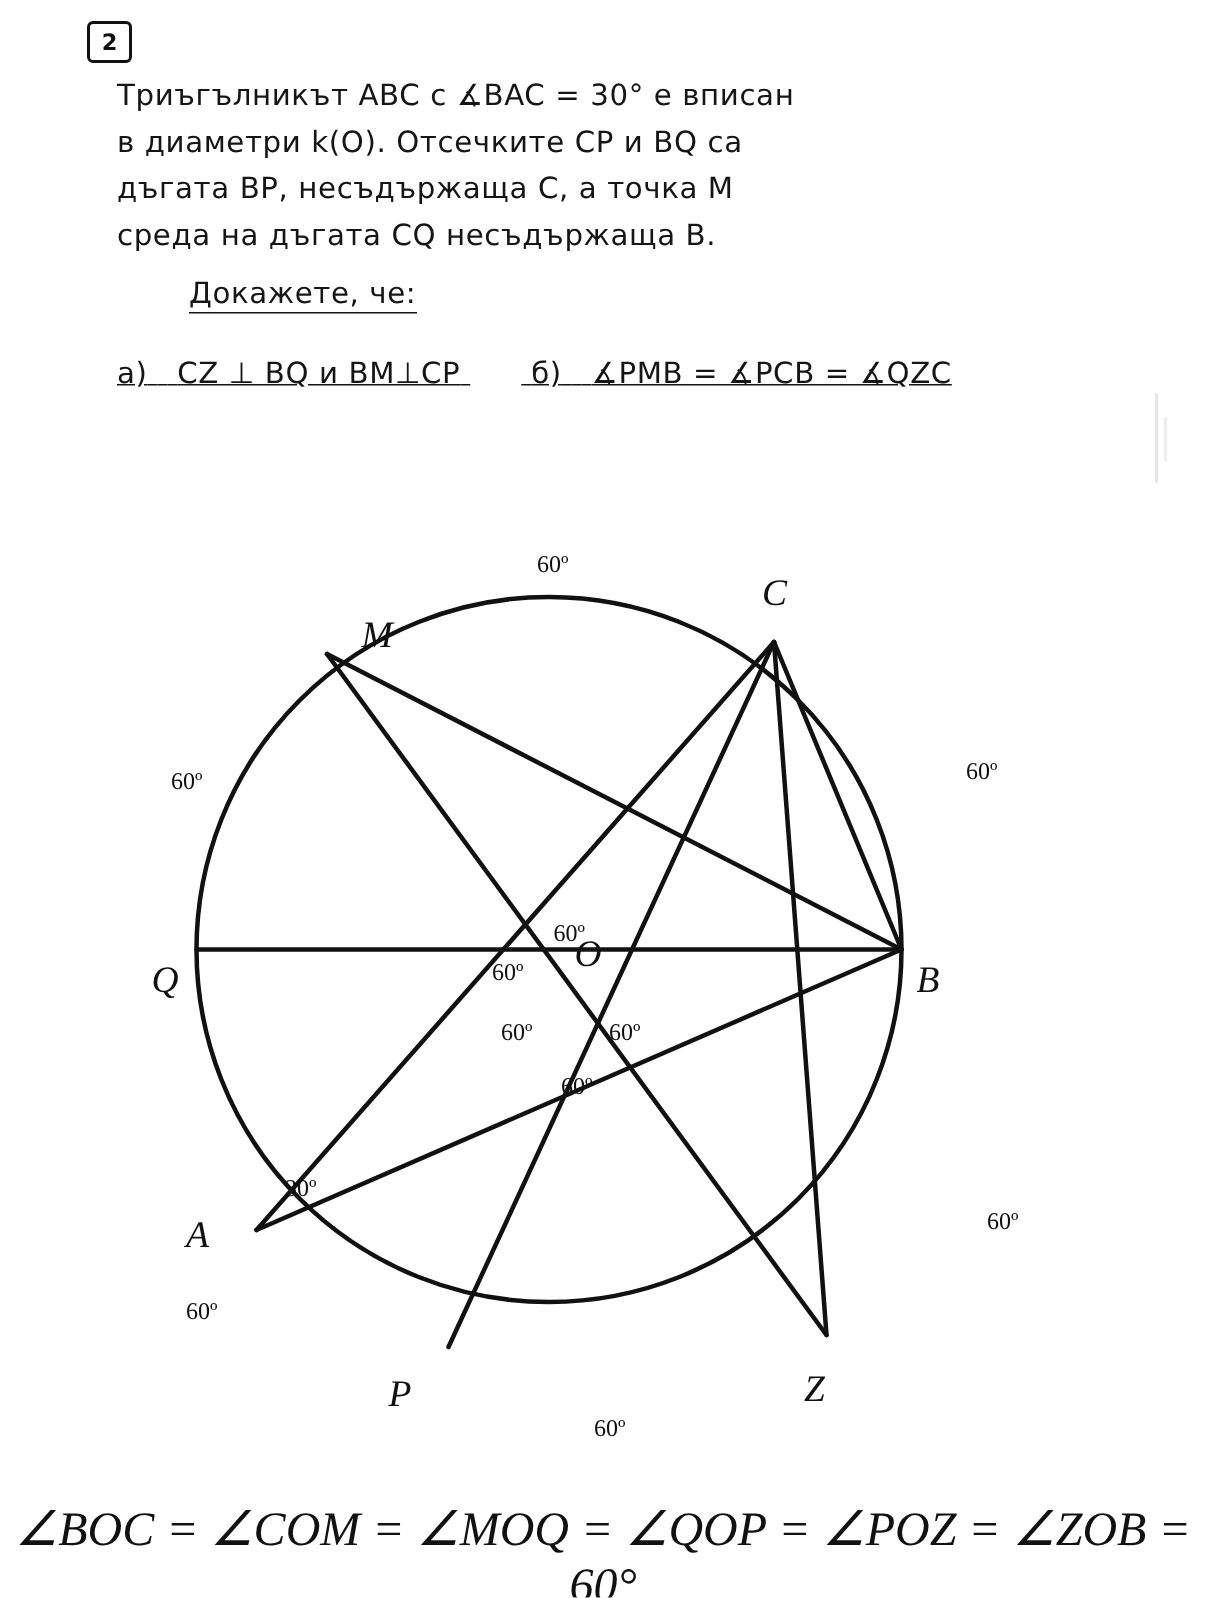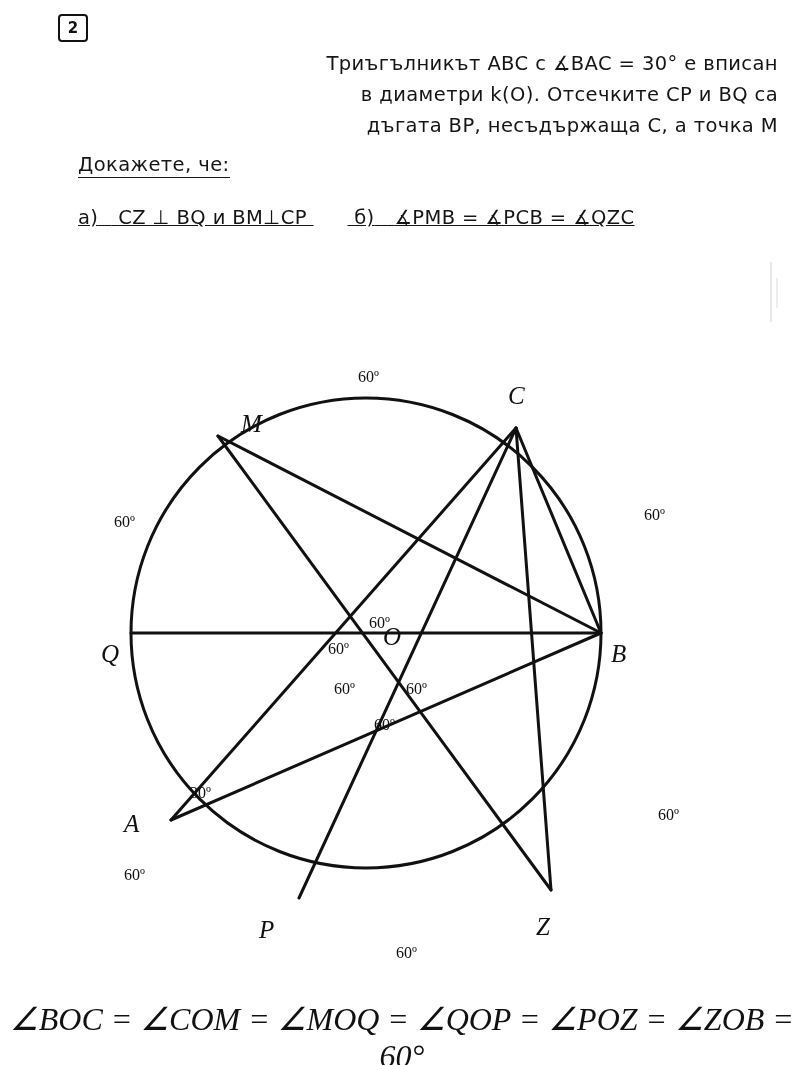--- a/index.html
+++ b/index.html
@@ -40,25 +40,25 @@
     top: 48px;
     width: 700px;
     font-family: "DejaVu Sans", sans-serif;
     font-size: 19.5px;
     line-height: 31px;
     letter-spacing: 0.4px;
     color: #151515;
   }
   #statement .line {
     white-space: nowrap;
-    text-align: right;
   }
   #statement .prove {
     margin-top: 8px;
     display: block;
+    margin-left: 48px;
   }
   #statement .prove-underline {
     border-bottom: 1.6px solid #151515;
     padding-bottom: 1px;
   }
   #statement .tasks {
     margin-top: 22px;
     display: block;
     text-decoration: underline;
   }
@@ -116,20 +116,21 @@
 <body>
 
 <div id="problem-badge">
   <span>2</span>
 </div>
 
 <div id="statement">
   <div class="line">Триъгълникът ABC с ∡BAC = 30° е вписан</div>
   <div class="line">в диаметри k(O). Отсечките CP и BQ са</div>
   <div class="line">дъгата BP, несъдържаща C, а точка M</div>
+  <div class="line">среда на дъгата CQ несъдържаща B.</div>
 
   <span class="prove">
     <span class="prove-underline">Докажете, че:</span>
   </span>
 
   <span class="tasks">
     <span>а)</span>
     <span>&nbsp;</span>
     <span>CZ ⊥ BQ и BM⊥CP</span>
     <span class="task-gap"></span>

